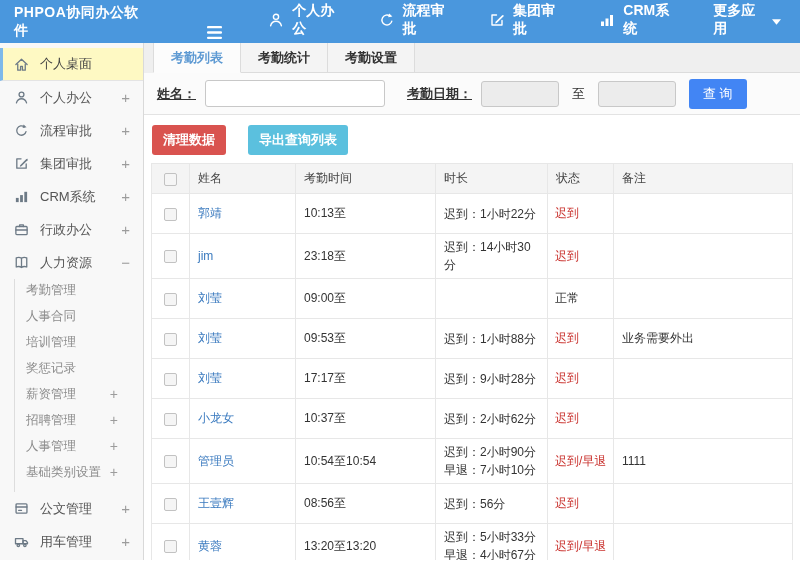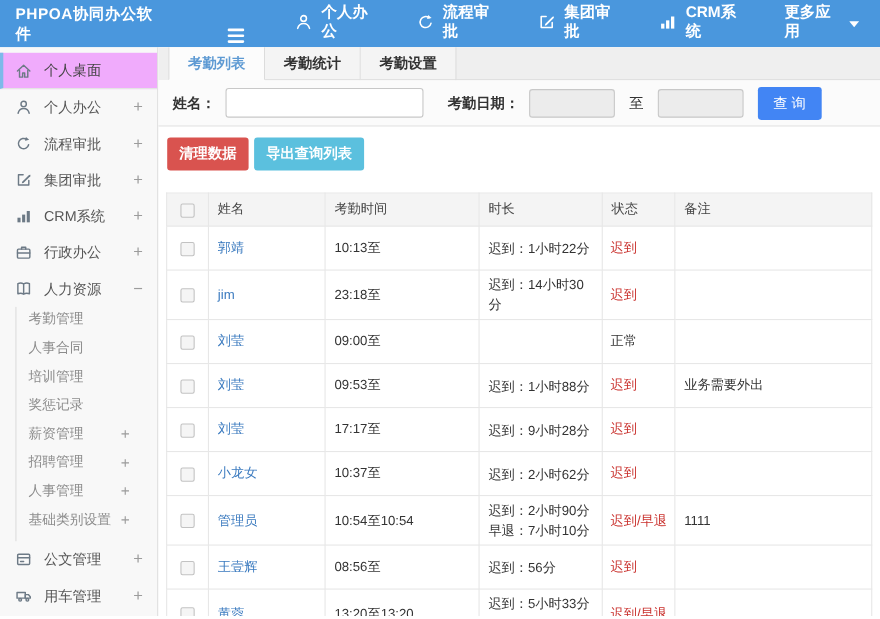--- a/index.html
+++ b/index.html
@@ -22,21 +22,21 @@
   
   .layout { display:flex; height:520px; border-top:3px solid var(--topbar,#4a97dd); }
 
   
   .sidebar { width:144px; min-width:144px; background:#f8f8f8;
     border-right:1px solid #d9d9d9; padding-top:5px; overflow:hidden; }
   .side-item { height:33px; display:flex; align-items:center; position:relative;
     padding-left:14px; color:#555; font-size:13px; cursor:pointer; }
   .side-item .icon { width:17px; margin-right:9px; display:flex; color:#6d7a86; }
   .side-item .icon svg { width:15px; height:15px; }
-  .side-item.active { background:#f0abfc; border-left:3px solid var(--sidebarActiveBorder,#7db9ea);
+  .side-item.active { background:#fef9c3; border-left:3px solid var(--sidebarActiveBorder,#7db9ea);
     padding-left:11px; border-bottom:1px solid #e4e4e4; color:#444; }
   .expand { position:absolute; right:13px; color:#9c9c9c; font-size:15px; font-weight:200; }
   .sub-list { border-left:1px solid #ddd; margin-left:14px; padding:3px 0 2px 0; }
   .sub-item { height:26px; display:flex; align-items:flex-start; padding-left:11px;
     color:#8c8c8c; font-size:12.5px; position:relative; cursor:pointer; }
   .sub-item .expand { right:25px; font-size:14px; }
 
   
   .main { flex:1; display:flex; flex-direction:column; min-width:0; background:#fff; }
 
@@ -44,32 +44,32 @@
   .tab { padding:0 17px; line-height:29px; height:30px; font-size:13px; font-weight:bold;
     color:#333; background:#f4f4f4; border:1px solid #dcdcdc; border-top:none;
     border-left:none; cursor:pointer; }
   .tab:first-child { border-left:1px solid #dcdcdc; }
   .tab.active { background:#fcfcfc; color:var(--activeTabText,#5e9ad3);
     border-bottom-color:#fcfcfc; }
   .tab-filler { flex:1; border-bottom:1px solid #dcdcdc; }
 
   .filterbar { height:42px; background:#fbfbfb; border-bottom:1px solid #e3e3e3;
     display:flex; align-items:center; padding-left:13px; font-size:13px; color:#333; }
-  .flabel { font-weight:bold; margin-right:9px; }
+  .flabel { font-weight:bold; margin-right:9px;text-decoration:underline; }
   .name-input { width:180px; height:27px; border:1px solid #c8c8c8; border-radius:3px;
     background:#fff; padding:0 7px; font-size:13px; outline:none; }
   .date-label { margin-left:22px; }
   .date-input { width:78px; height:26px; background:#ececec; border:1px solid #c8c8c8;
     border-radius:3px; padding:0 6px; font-size:12px; outline:none; }
   .to-label { margin:0 13px; }
   .search-btn { margin-left:13px; background:var(--accent,#4285f4); color:#fff; border:none;
     border-radius:3px; font-size:13px; font-weight:normal; padding:6px 14px; cursor:pointer; }
 
   .body { flex:1; padding:10px 7px 0 7px; overflow:hidden; }
-  .btn-row { display:flex; gap:5px; margin:0 0 20px 1px;align-items:flex-end; }
+  .btn-row { display:flex; gap:22px; margin:0 0 8px 1px;align-items:flex-end; }
   .btn { border:none; border-radius:3px; color:#fff; font-size:13px; font-weight:bold;
     padding:6px 11px; cursor:pointer; }
   .btn.danger { background:var(--danger,#d9534f); }
   .btn.info { background:var(--info,#5bc0de); }
 
   
   table { width:100%; border-collapse:collapse; table-layout:fixed;
     font-size:12px; color:#333; background:#fff; }
   th,td { border:1px solid #e7e7e7; text-align:left; padding:4px 8px; vertical-align:middle; }
   th { background:#f4f4f4; height:30px; font-weight:normal; color:#444; }

